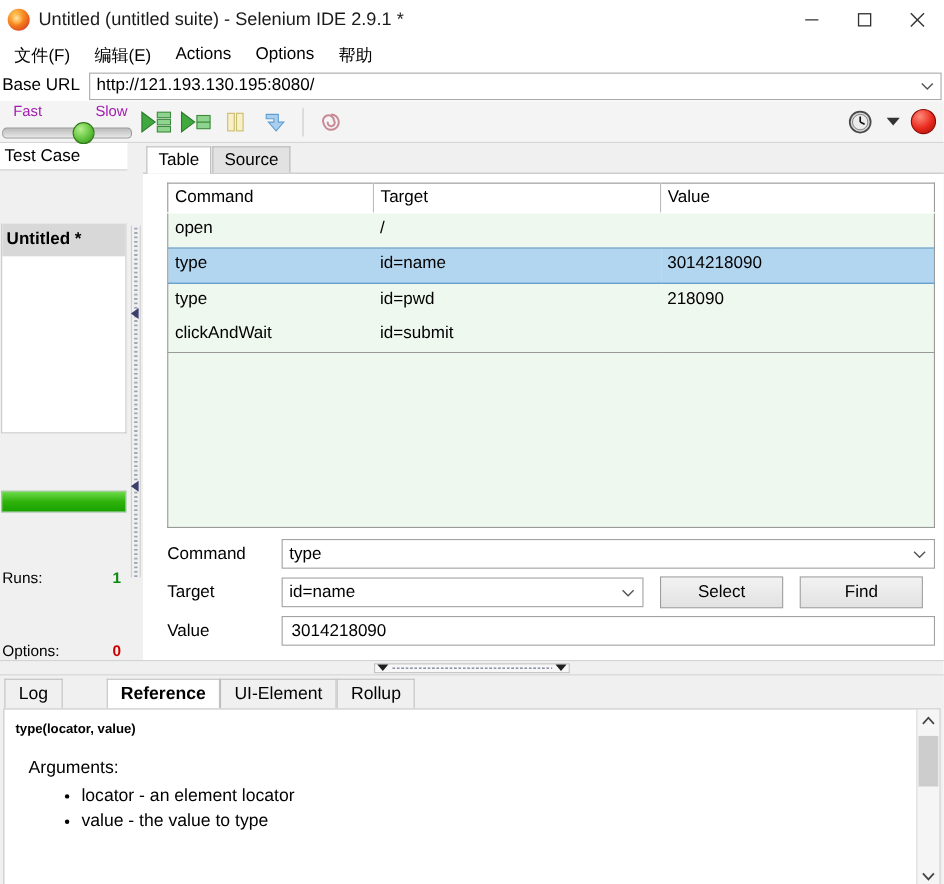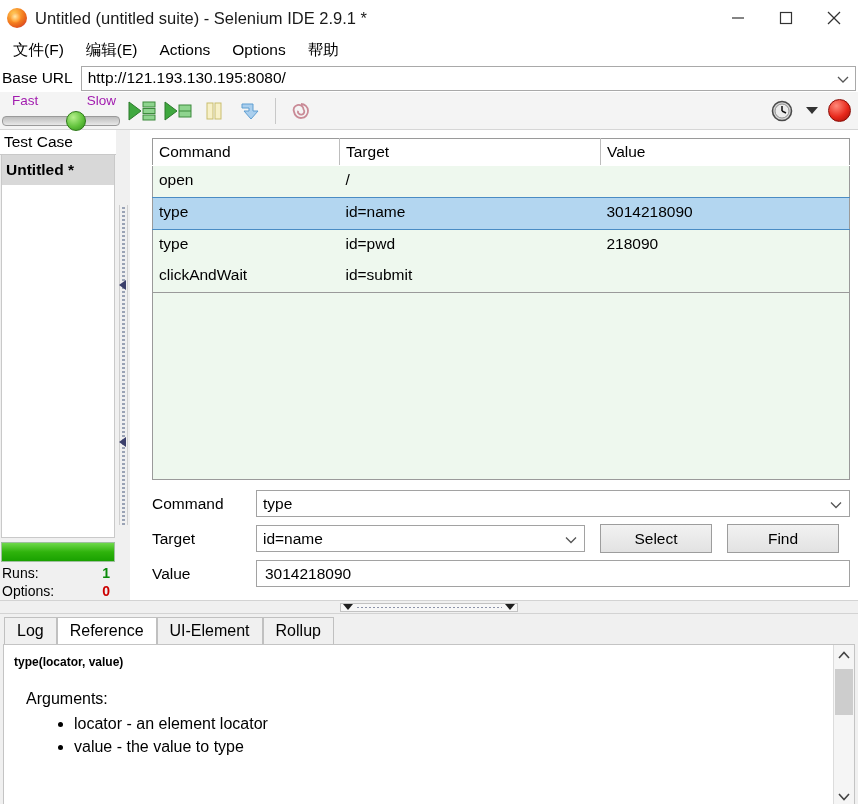--- a/index.html
+++ b/index.html
@@ -179,20 +179,21 @@
     background: #f0f0f0;
   }
 
   
   .leftpane {
     width: 116px;
     flex: none;
     display: flex;
     flex-direction: column;
     background: #f0f0f0;
+    gap: 48px;
   }
   .tc-header {
     height: 24px;
     font-size: 15.5px;
     display: flex;
     align-items: center;
     padding-left: 4px;
     background: #ffffff;
     border-bottom: 1px solid #c9c9c9;
   }
@@ -454,21 +455,22 @@
     padding: 0 12px;
     display: flex;
     align-items: center;
     font-size: 16px;
     border: 1px solid #c0c0c0;
     border-bottom: none;
     background: #f0f0f0;
   }
   .btab.active {
     background: #ffffff;
-    font-weight: normal;
+    font-weight: bold;
+    margin-left: 40px;
   }
   .ref-body {
     flex: 1;
     background: #ffffff;
     border: 1px solid #c4c4c4;
     margin: 0 3px 3px 3px;
     display: flex;
     min-height: 0;
     overflow: hidden;
   }
@@ -660,20 +662,28 @@
     </div>
   </div>
 
   <div class="vsplit">
     <div class="vsplit-line"></div>
     <div class="vsplit-arrow" style="top:150px"></div>
     <div class="vsplit-arrow" style="top:307px"></div>
   </div>
 
   <div class="rightpane">
+    <div class="tabstrip">
+      <div class="tab active">
+        <span>Table</span>
+      </div>
+      <div class="tab">
+        <span>Source</span>
+      </div>
+    </div>
 
     <div class="tab-panel">
       <table class="cmd-table">
         <thead>
           <tr>
             <th style="width:180px">Command</th>
             <th style="width:254px">Target</th>
             <th>Value</th>
           </tr>
         </thead>

